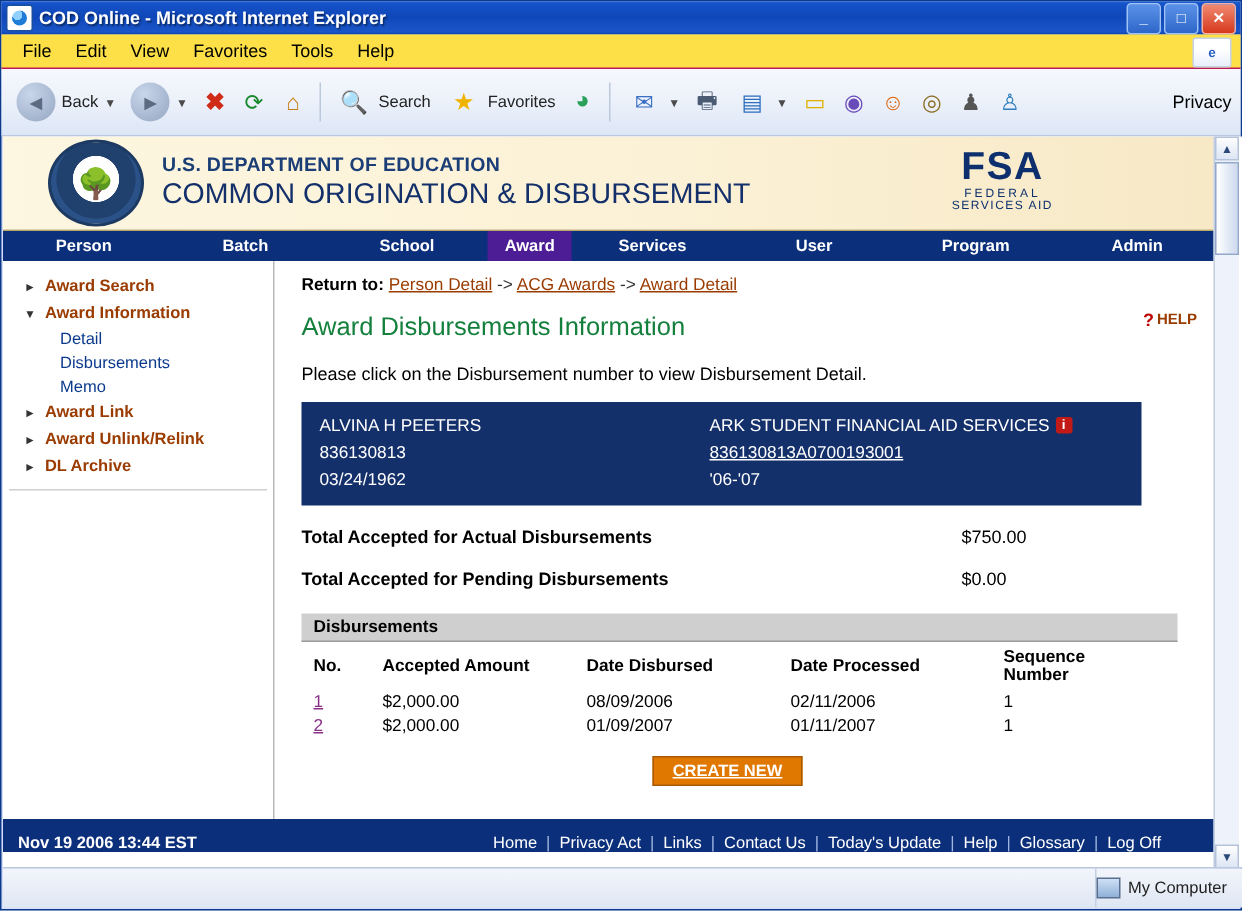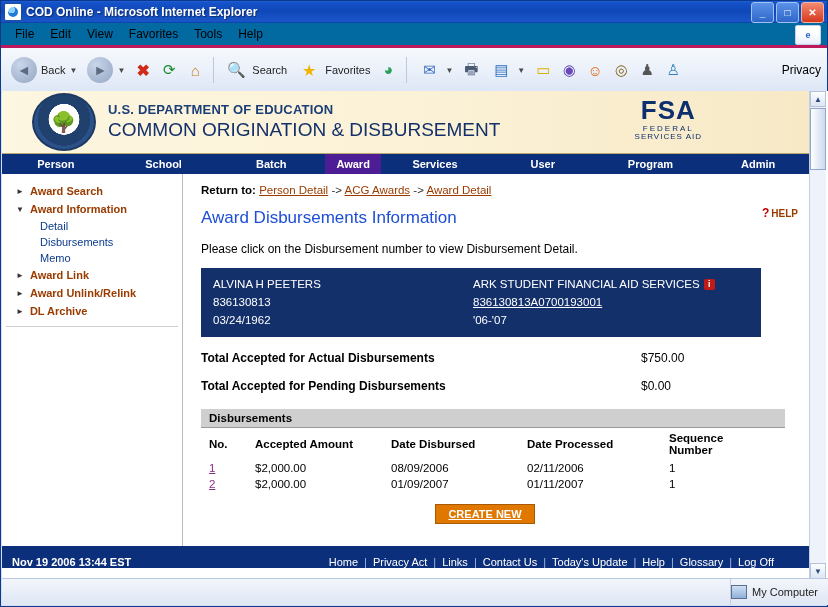--- a/index.html
+++ b/index.html
@@ -30,21 +30,21 @@
   .winbtns{margin-left:auto;display:flex;gap:2px;padding-right:1px;}
   .winbtn{
     width:21px;height:19px;border:1px solid #9fc3f3;border-radius:3px;
     background:linear-gradient(to bottom,#5b91e8,#2d67c9);
     color:#fff;font-size:10px;font-weight:bold;
     display:flex;align-items:center;justify-content:center;
   }
   .winbtn.close{background:linear-gradient(to bottom,#f08a72,#d6391c);border-color:#f3b3a3;}
   
   .menubar{
-    height:22px;background:#0369a1;border-bottom:3px solid #be185d;
+    height:22px;background:#fde047;border-bottom:1px solid #be185d;
     display:flex;align-items:center;padding-left:6px;position:relative;
   }
   .menubar .mi{padding:2px 8px;font-size:12px;color:#000;}
   .menubar .msnlogo{
     position:absolute;right:6px;top:2px;width:24px;height:18px;
     background:linear-gradient(to bottom,#fff 0 40%,#e7eefb 100%);
     border:1px solid #c4d3ea;border-radius:2px;
     display:flex;align-items:center;justify-content:center;font-size:9px;color:#2b62c4;font-weight:bold;
   }
   
@@ -111,21 +111,21 @@
   .sidebar{width:180px;border-right:1px solid #b9b9b9;background:#fff;padding-top:8px;}
   .side-item{display:flex;align-items:center;gap:6px;padding:3px 6px 3px 14px;font-size:11px;font-weight:bold;color:#9a3b00;}
   .side-item .tri{color:#333;font-size:8px;}
   .side-sub{padding:2px 6px 2px 38px;font-size:11px;color:#0b3a8c;}
   .side-sep{height:1px;background:#cfcfcf;margin:6px 4px;}
   .main{flex:1;padding:10px 14px 0 18px;}
   .crumbs{font-size:11.5px;color:#333;margin-bottom:10px;}
   .crumbs b{color:#000;}
   .crumbs a{color:#9a3b00;text-decoration:underline;}
   .h1row{display:flex;align-items:flex-start;}
-  .h1{font-size:17px;color:#1d4ed8;margin:2px 0 14px 0;}
+  .h1{font-size:17px;color:#15803d;margin:2px 0 14px 0;}
   .help{margin-left:auto;font-size:10px;color:#9a3b00;font-weight:bold;display:flex;align-items:center;gap:2px;}
   .help .q{color:#c00000;font-weight:bold;font-size:12px;}
   .lead{font-size:12px;color:#000;margin-bottom:12px;}
   .infobox{
     background:#14306b;color:#fff;padding:8px 12px;display:flex;width:560px;box-sizing:border-box;
     font-size:11.5px;line-height:1.55;
   }
   .infobox .col1{width:260px;}
   .infobox .col2{flex:1;}
   .infobox a{color:#fff;text-decoration:underline;}
@@ -259,22 +259,22 @@
       </div>
       <div class="fsa">
         <div class="big">FSA</div>
         <div class="sub">FEDERAL</div>
         <div class="sub2">SERVICES AID</div>
       </div>
     </div>
 
     <div class="navbar">
       <div class="nv">Person</div>
+      <div class="nv">Batch</div>
       <div class="nv">School</div>
-      <div class="nv">Batch</div>
       <div class="nv active">Award</div>
       <div class="nv">Services</div>
       <div class="nv">User</div>
       <div class="nv">Program</div>
       <div class="nv">Admin</div>
     </div>
 
     <div class="content">
 
       <div class="sidebar">

